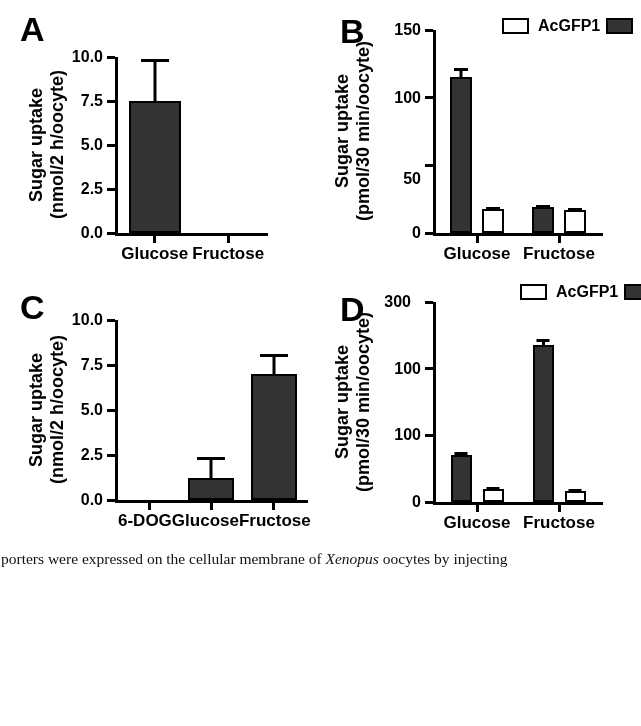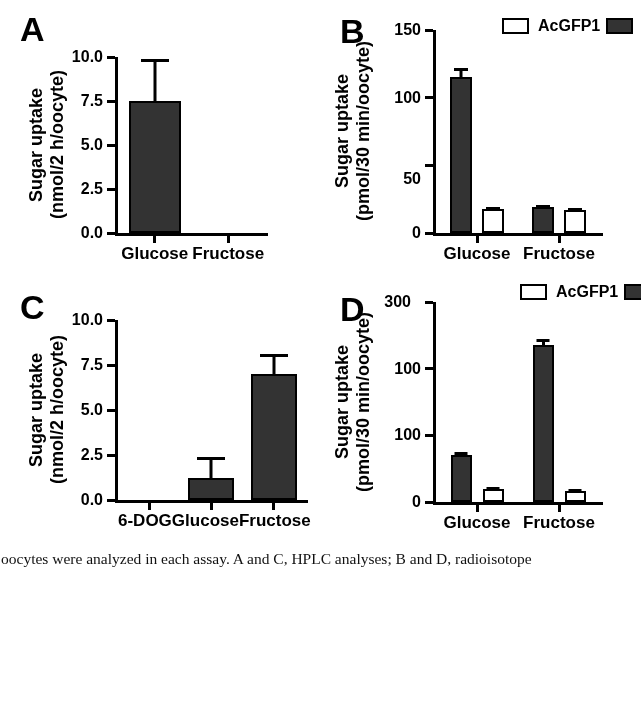--- a/index.html
+++ b/index.html
@@ -279,15 +279,15 @@
           <div class="legend-swatch" style="background: rgb(255, 255, 255);"></div>
           <div class="legend-label">AcGFP1</div>
         </div>
         <div class="legend-row">
           <div class="legend-swatch" style="background: rgb(51, 51, 51);"></div>
           <div class="legend-label">NlST6</div>
         </div>
       </div>
     </div>
   <div id="caption">
-      <div class="cap-line"><span>oocytes were analyzed in each assay. A and C, HPLC analyses; B and D, radioisotope</span></div>
+      <div class="cap-line"><span>porters were expressed on the cellular membrane of </span><span class="i">Xenopus</span><span> oocytes by injecting</span></div>
     </div>
 </div>
 
 </body></html>

